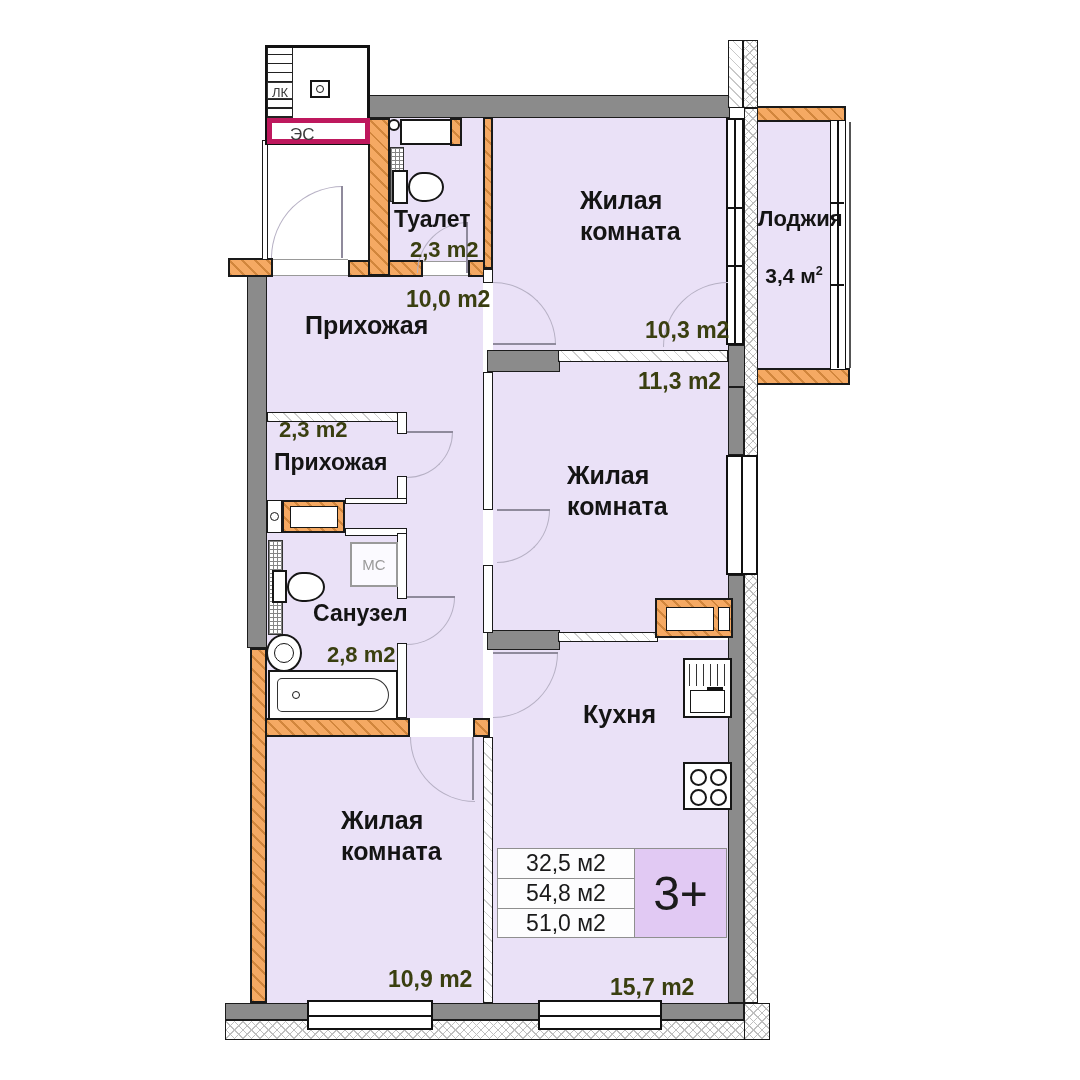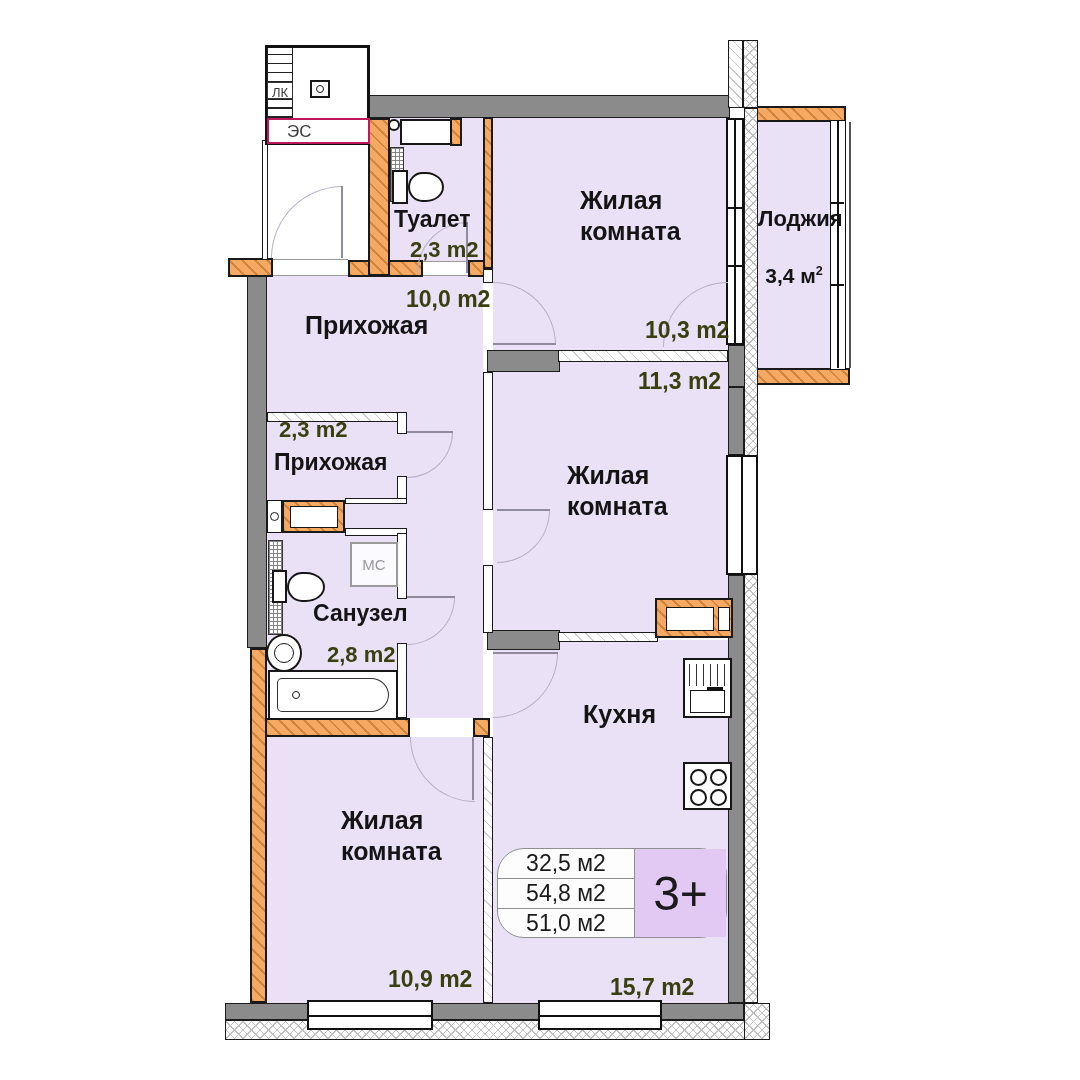--- a/index.html
+++ b/index.html
@@ -124,21 +124,21 @@
 
   <div class="a" style="left:265px;top:45px;width:105px;height:100px;background:#fff;border:3px solid #111;"></div>
   <div class="a steps" style="left:267px;top:48px;width:26px;height:34px;"></div>
   <div class="a" style="left:267px;top:82px;width:26px;height:17px;background:#fff;border:1px solid #333;text-align:center;">
     <span class="corelab" style="font-size:13px;line-height:15px;">ЛК</span>
   </div>
   <div class="a steps" style="left:267px;top:99px;width:26px;height:19px;"></div>
   <div class="a fx" style="left:310px;top:80px;width:20px;height:18px;">
     <div class="circ" style="position:absolute;left:4px;top:3px;width:8px;height:8px;border-width:1.5px;"></div>
   </div>
-  <div class="a" style="left:267px;top:118px;width:103px;height:26px;background:#fff;border:2px solid #be185d;">
+  <div class="a" style="left:267px;top:118px;width:103px;height:26px;background:#fff;border:5px solid #be185d;">
     <span class="corelab" style="position:absolute;left:18px;top:2px;font-size:17px;">ЭС</span>
   </div>
 
   <div class="a fx" style="left:400px;top:119px;width:52px;height:26px;"></div>
   <div class="a circ" style="left:388px;top:119px;width:12px;height:12px;"></div>
   <div class="a tile" style="left:390px;top:147px;width:14px;height:55px;"></div>
   <div class="a fx" style="left:392px;top:170px;width:16px;height:34px;"></div>
   <div class="a fx" style="left:408px;top:172px;width:36px;height:30px;border-radius:40% 50% 50% 40% / 50%;"></div>
 
   <div class="a orange" style="left:282px;top:500px;width:63px;height:33px;"></div>
@@ -214,21 +214,21 @@
 
   <div class="a rname-s" style="left:302px;top:600px;white-space:nowrap;margin-left:11px;">Санузел</div>
   <div class="a rarea" style="left:327px;top:642px;font-size:22px;">2,8 m2</div>
 
   <div class="a rname" style="left:583px;top:699px;white-space:nowrap;">Кухня</div>
   <div class="a rarea" style="left:610px;top:974px;">15,7 m2</div>
 
   <div class="a rname" style="left:341px;top:805px;width:135px;">Жилая комната</div>
   <div class="a rarea" style="left:388px;top:966px;">10,9 m2</div>
 
-  <div class="a sumtab" style="left:497px;top:848px;width:230px;height:90px;border-radius:27px;">
+  <div class="a sumtab" style="left:497px;top:848px;width:230px;height:90px;">
     <div class="sumcol">
       <div class="sumrow">32,5 м2</div>
       <div class="sumrow">54,8 м2</div>
       <div class="sumrow">51,0 м2</div>
     </div>
     <div class="badge">3+</div>
   </div>
 
 </div>
 

